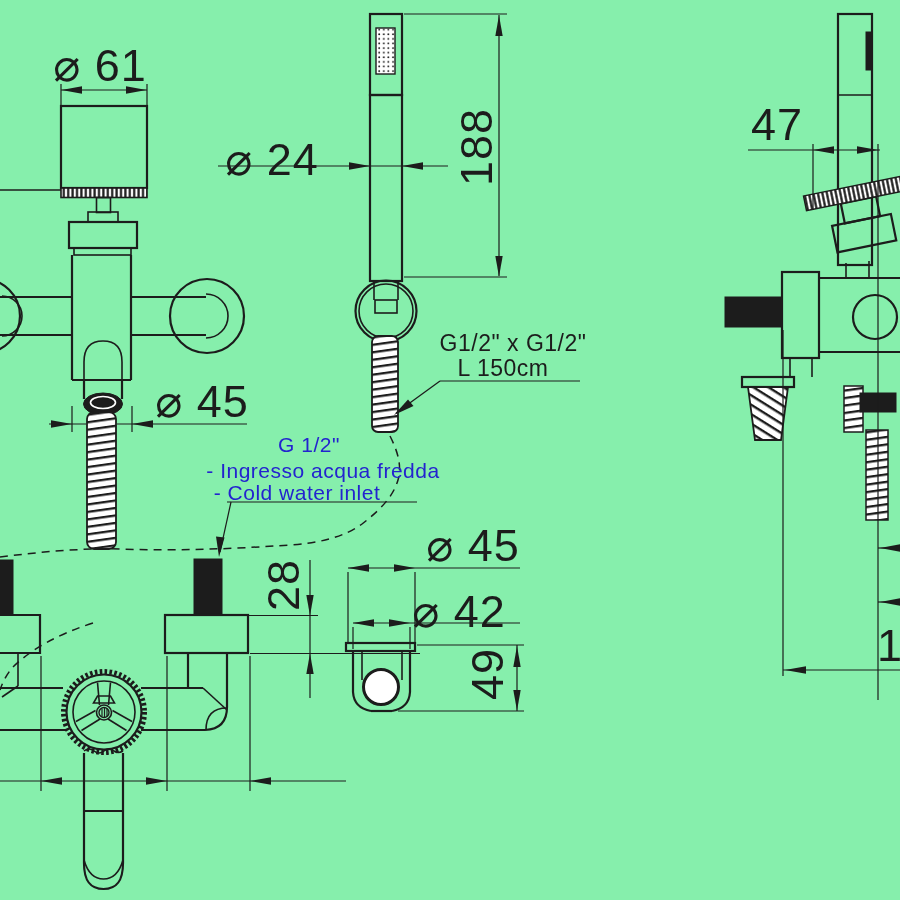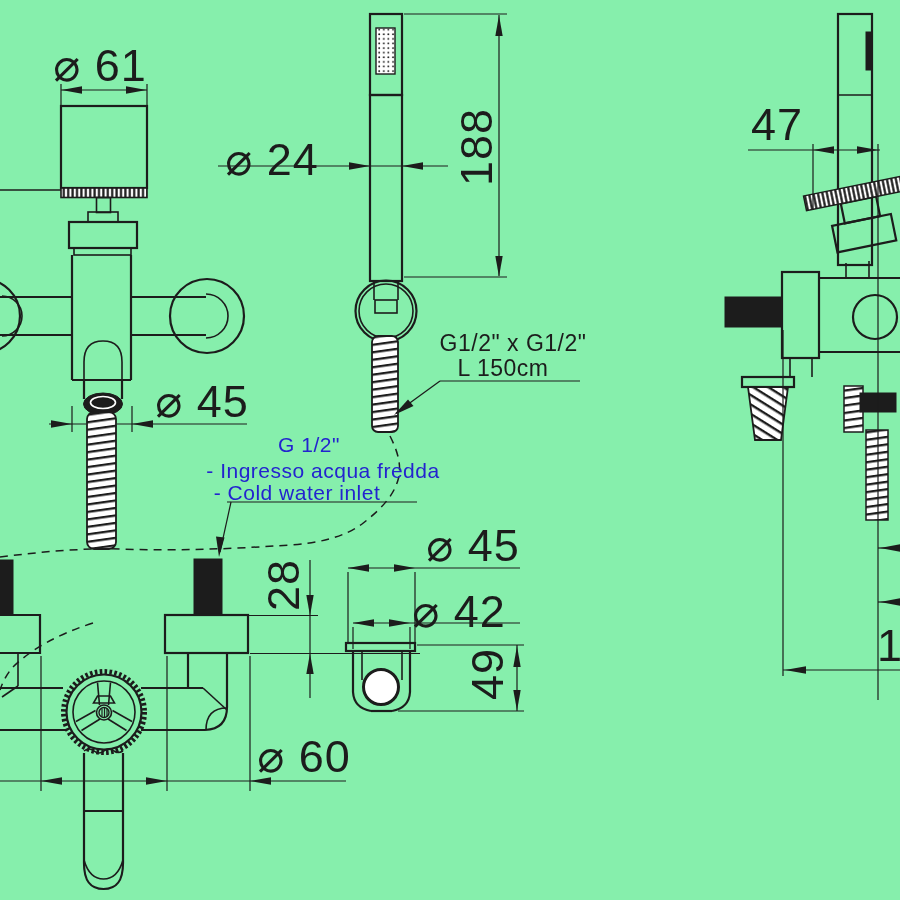--- a/index.html
+++ b/index.html
@@ -288,17 +288,16 @@
 <div class="lbl big" style="left:202px;top:401px;">⌀ 45</div>
 <div class="lbl med" style="left:513px;top:343px;">G1/2" x G1/2"</div>
 <div class="lbl med" style="left:503px;top:368px;">L 150cm</div>
 <div class="lbl blue" style="left:309px;top:444px;">G 1/2"</div>
 <div class="lbl blue" style="left:297px;top:492px;">- Cold water inlet</div>
 <div class="lbl blue" style="left:323px;top:470px;">- Ingresso acqua fredda</div>
 <div class="lbl big rot" style="left:283px;top:585px;">28</div>
 <div class="lbl big" style="left:473px;top:545px;">⌀ 45</div>
 <div class="lbl big" style="left:459px;top:599px;margin-top:12px;">⌀ 42</div>
 <div class="lbl big rot" style="left:487px;top:674px;">49</div>
-<div class="lbl big" style="left:304px;top:756px;">⌀ 60</div>
 <div class="lbl big" style="left:777px;top:124px;">47</div>
 <div class="lbl big" style="left:890px;top:645px;">1</div>
 
 </div>
 
 </body></html>

